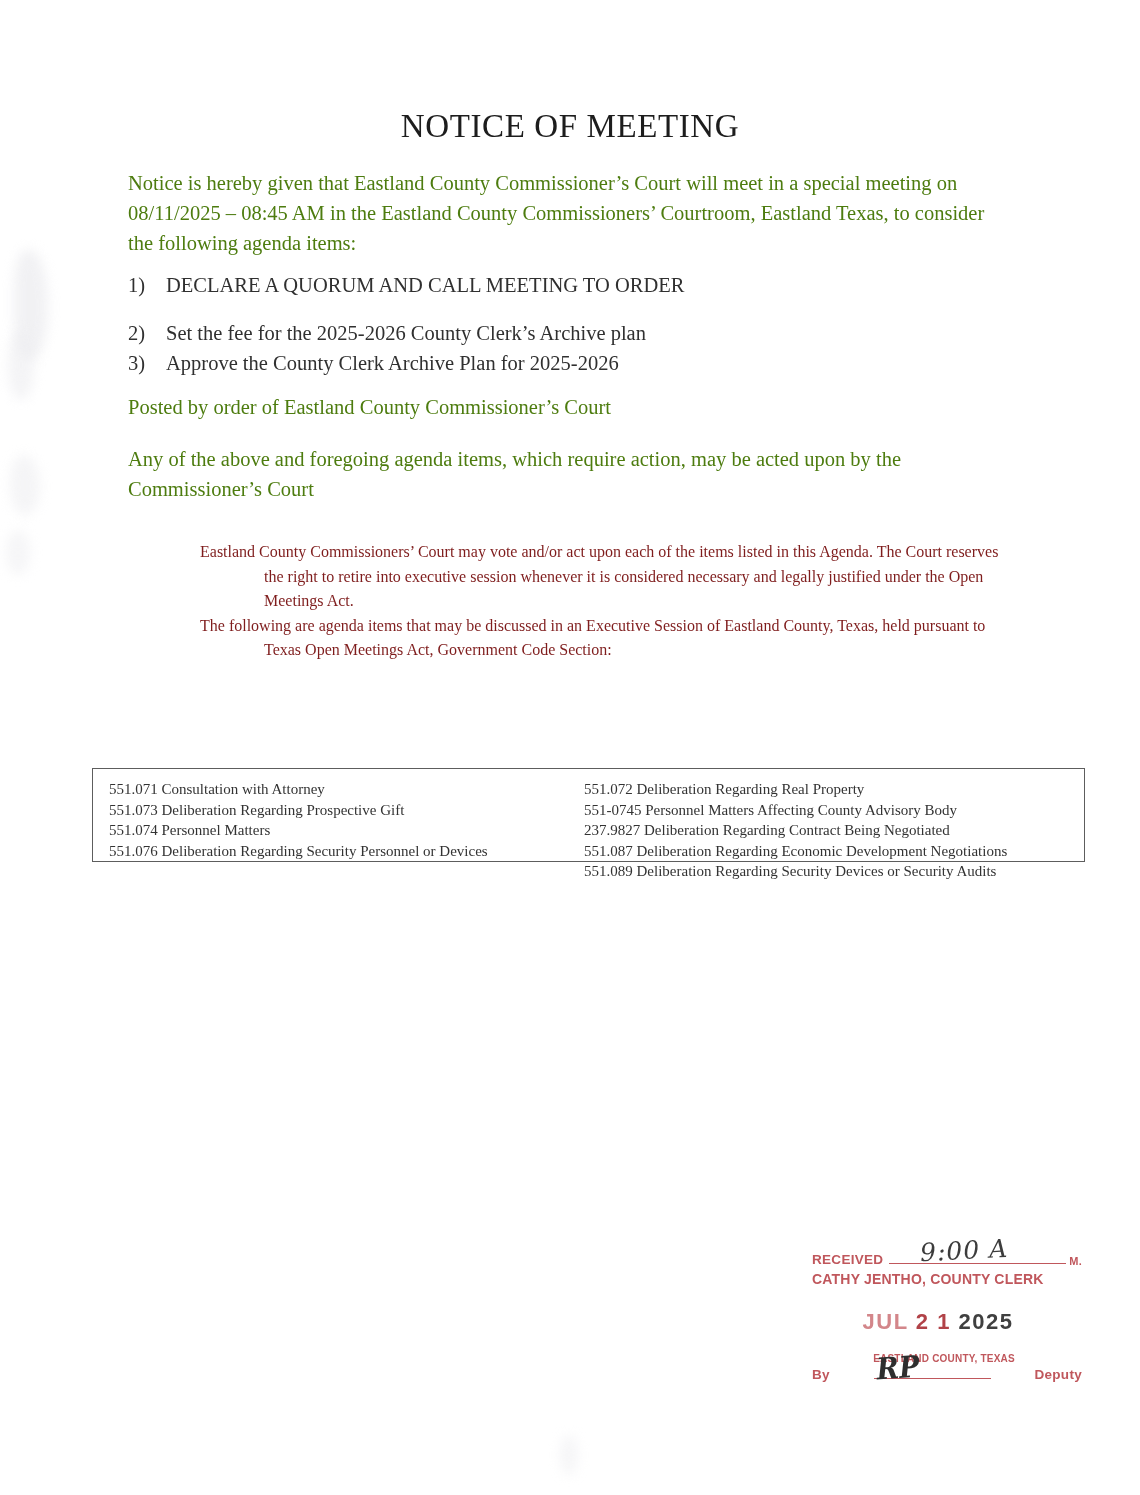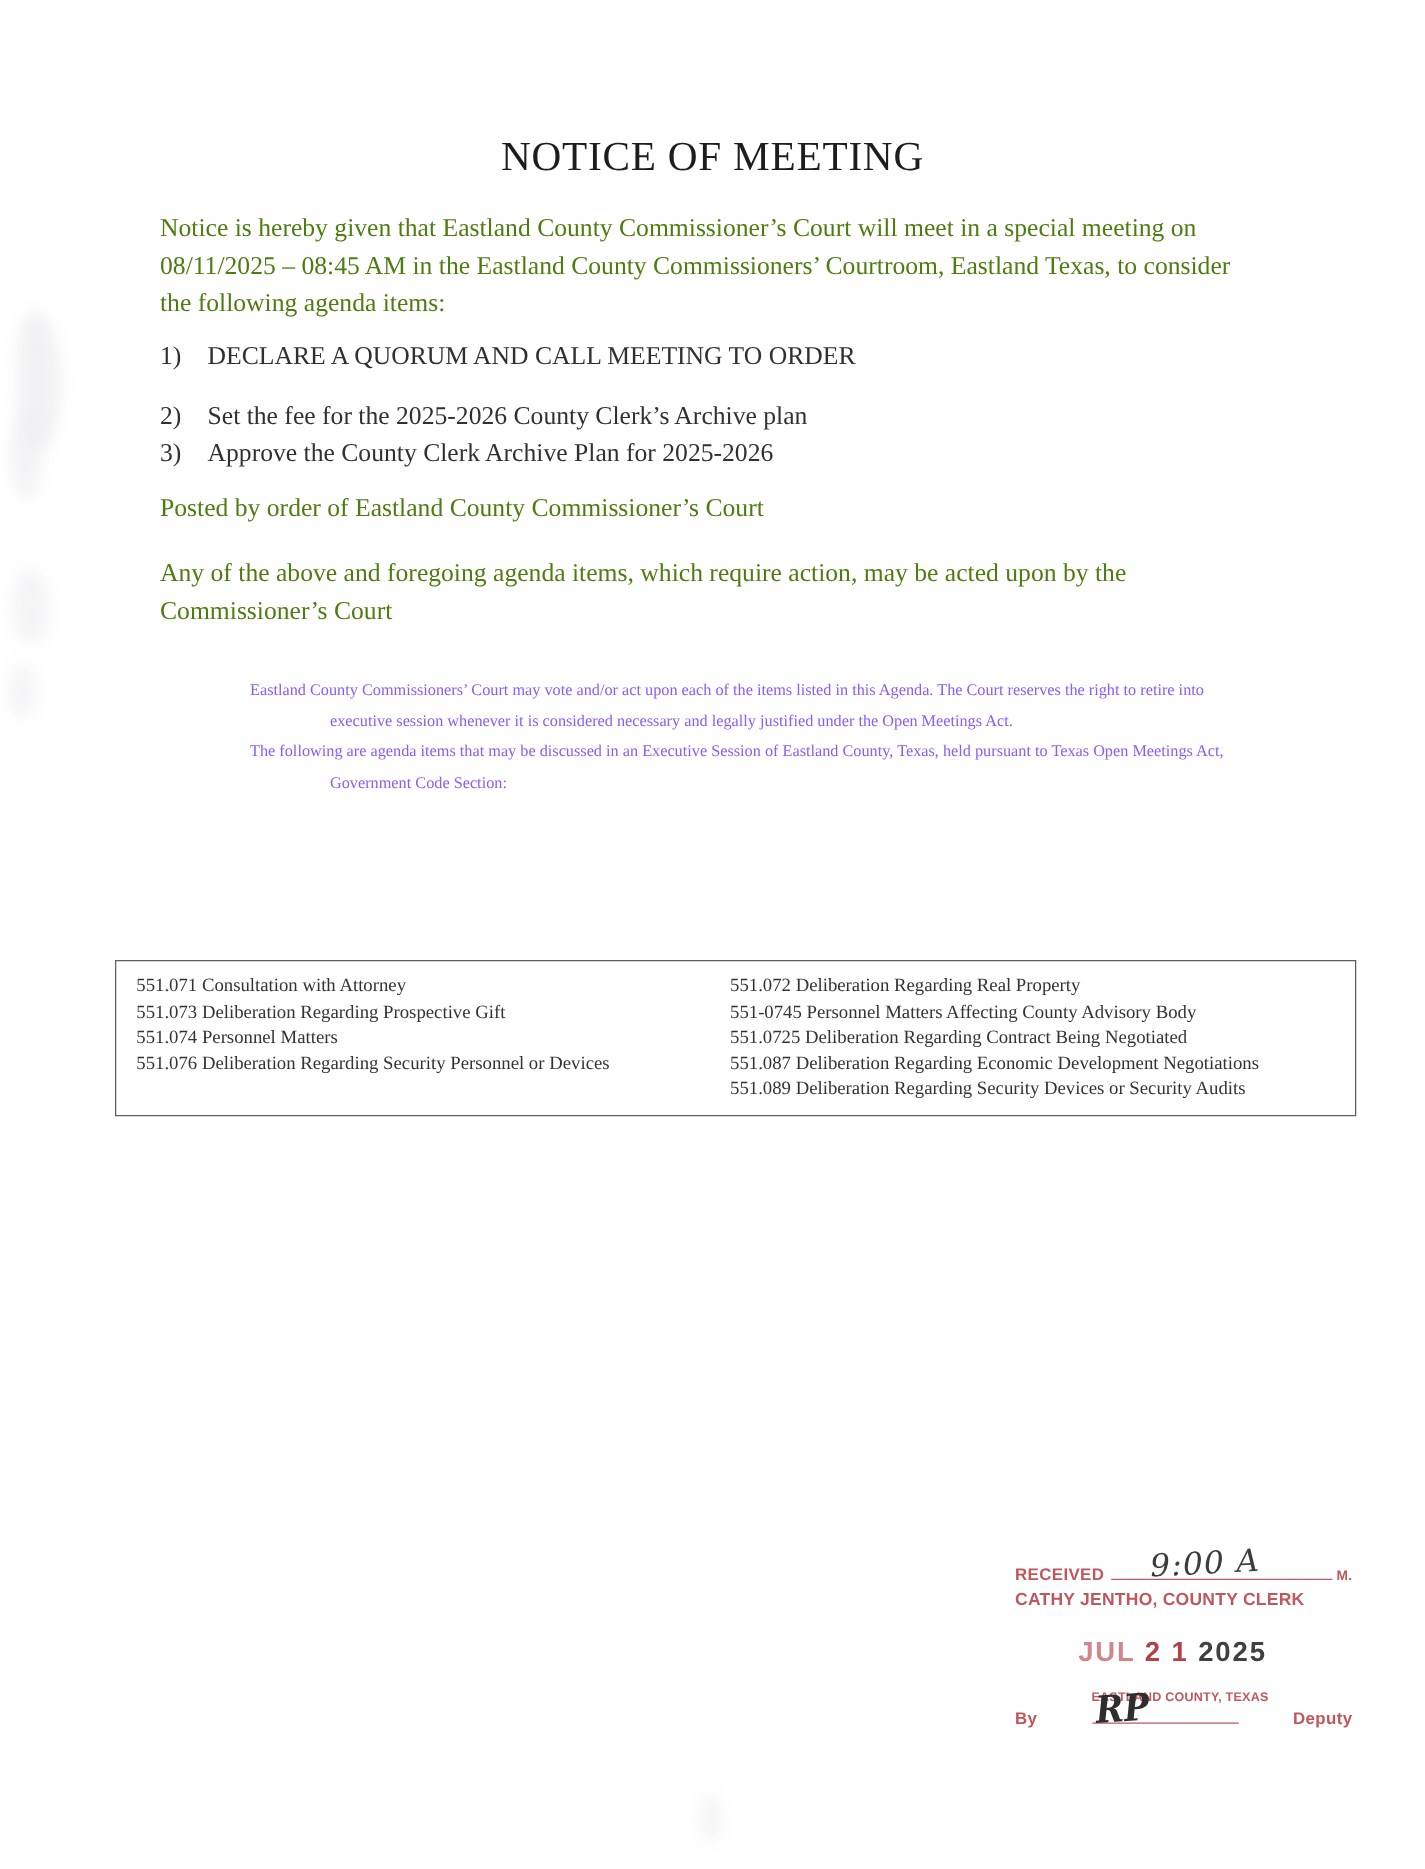--- a/index.html
+++ b/index.html
@@ -77,36 +77,36 @@
     flex: 0 0 38px;
   }
   .agenda-item.gap-after { margin-bottom: 18px; }
 
   
   #legal-notes {
     position: absolute;
     left: 200px;
     top: 540px;
     width: 810px;
-    font-size: 13px;
+    font-size: 16px;
     line-height: 24.5px;
-    color: #8b5cf6;
+    color: #7f1d1d;
   }
   .legal-para {
     padding-left: 64px;
     text-indent: -64px;
   }
 
   
   #exceptions-box {
     position: absolute;
     left: 92px;
     top: 768px;
     width: 993px;
-    height: 125px;
+    height: 94px;
     border: 1.5px solid #5d5d5d;
     box-sizing: border-box;
   }
   #exceptions-box .cols {
     display: flex;
     padding: 10px 0 0 16px;
   }
   #exceptions-box .col {
     font-size: 15px;
     line-height: 20.5px;
@@ -253,21 +253,21 @@
     <div class="cols">
       <div class="col left">
         <div>551.071 Consultation with Attorney</div>
         <div>551.073 Deliberation Regarding Prospective Gift</div>
         <div>551.074 Personnel Matters</div>
         <div>551.076 Deliberation Regarding Security Personnel or Devices</div>
       </div>
       <div class="col right">
         <div>551.072 Deliberation Regarding Real Property</div>
         <div>551-0745 Personnel Matters Affecting County Advisory Body</div>
-        <div>551.0725 Deliberation Regarding Contract Being Negotiated</div>
+        <div>237.9827 Deliberation Regarding Contract Being Negotiated</div>
         <div>551.087 Deliberation Regarding Economic Development Negotiations</div>
         <div>551.089 Deliberation Regarding Security Devices or Security Audits</div>
       </div>
     </div>
   </div>
 
   <div id="received-stamp">
 
     <div class="stamp-row" id="received-line">
       <span>RECEIVED</span>

